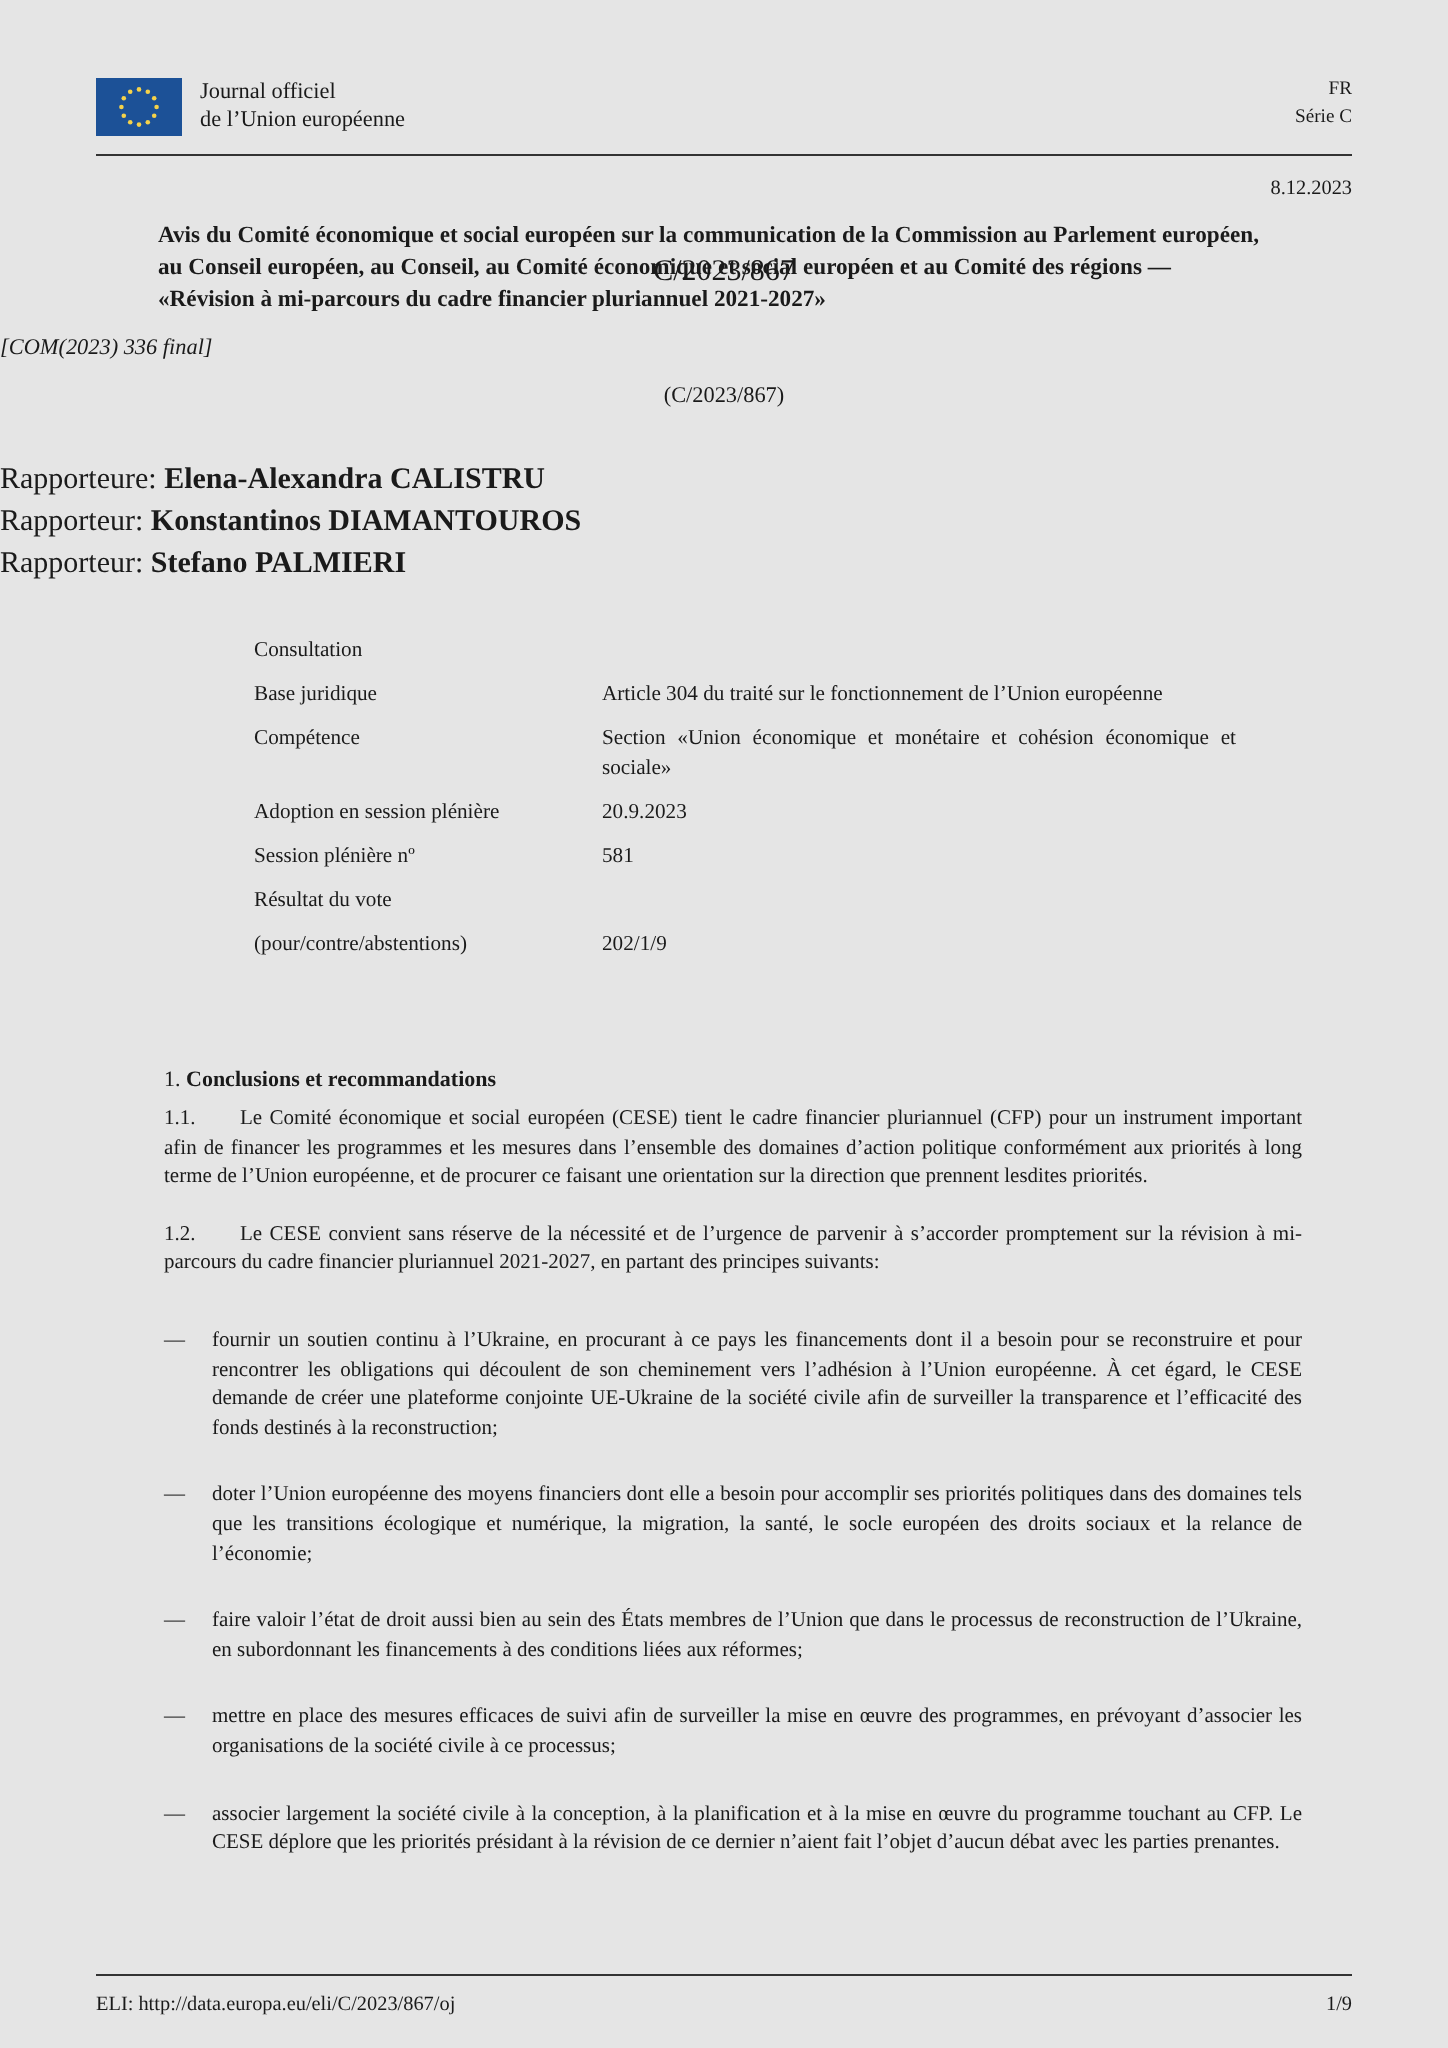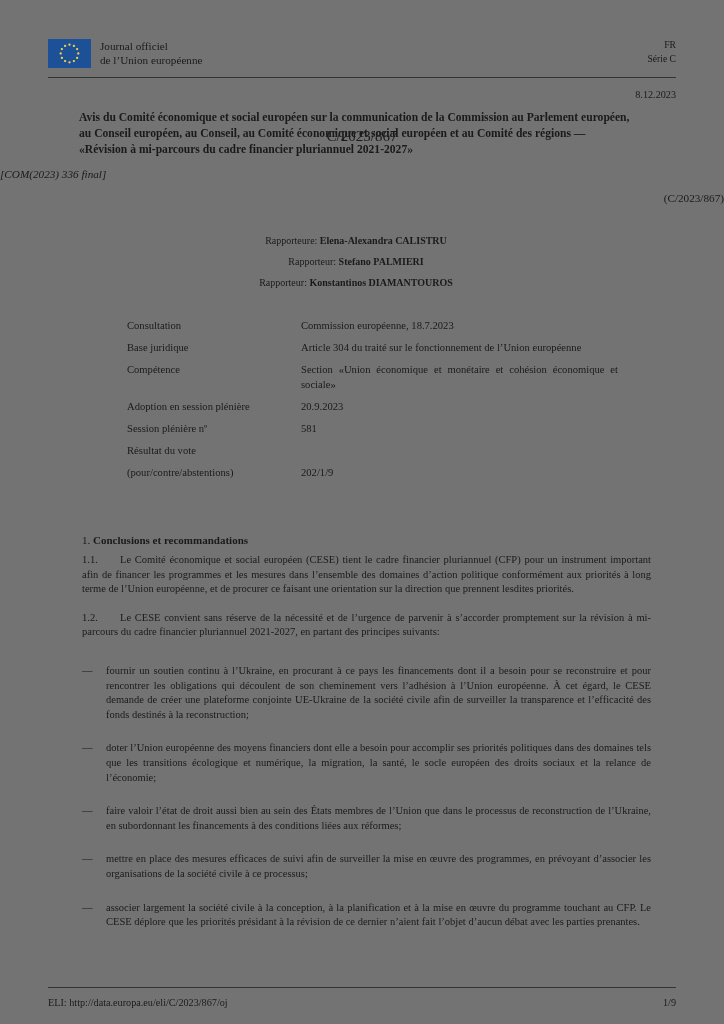--- a/index.html
+++ b/index.html
@@ -12,21 +12,21 @@
     height: 1024px;
     position: relative;
     font-family: "Liberation Serif", "DejaVu Serif", serif;
     color: #1a1a1a;
     overflow: hidden;
   }
 
   .page {
     position: absolute;
     inset: 0;
-    background: #737373;
+    background: #e5e5e5;
     font-family: Liberation Serif, serif;
   }
 
   
   .masthead {
     position: absolute;
     left: 48px;
     top: 38px;
     right: 48px;
     height: 38px;
@@ -107,32 +107,32 @@
     top: 168px;
     text-align: left;
     font-style: italic;
     font-size: 11.2px;
   }
   .c-ref {
     position: absolute;
     left: 0;
     right: 0;
     top: 192px;
-    text-align: right;
+    text-align: center;
     font-size: 11.2px;
   }
 
   
   .rapporteurs {
     position: absolute;
     left: 0;
     right: 12px;
     top: 230px;
-    text-align: center;
-    font-size: 10px;
+    text-align: left;
+    font-size: 15px;
     line-height: 21px;
   }
   .rapporteurs .role { font-weight: normal; }
   .rapporteurs .name { font-weight: bold; }
 
   
   .meta {
     position: absolute;
     left: 113px;
     top: 318px;
@@ -270,32 +270,31 @@
   <div class="com-ref">[COM(2023) 336 final]</div>
   <div class="c-ref">(C/2023/867)</div>
 
   <div class="rapporteurs">
     <div>
       <span class="role">Rapporteure:</span>
       <span class="name">Elena-Alexandra CALISTRU</span>
     </div>
     <div>
       <span class="role">Rapporteur:</span>
-      <span class="name">Stefano PALMIERI</span>
+      <span class="name">Konstantinos DIAMANTOUROS</span>
     </div>
     <div>
       <span class="role">Rapporteur:</span>
-      <span class="name">Konstantinos DIAMANTOUROS</span>
+      <span class="name">Stefano PALMIERI</span>
     </div>
   </div>
 
   <div class="meta">
     <div class="meta-row">
       <div class="meta-label">Consultation</div>
-      <div class="meta-value">Commission européenne, 18.7.2023</div>
     </div>
     <div class="meta-row">
       <div class="meta-label">Base juridique</div>
       <div class="meta-value">Article 304 du traité sur le fonctionnement de l’Union européenne</div>
     </div>
     <div class="meta-row">
       <div class="meta-label">Compétence</div>
       <div class="meta-value">Section «Union économique et monétaire et cohésion économique et sociale»</div>
     </div>
     <div class="meta-row">

